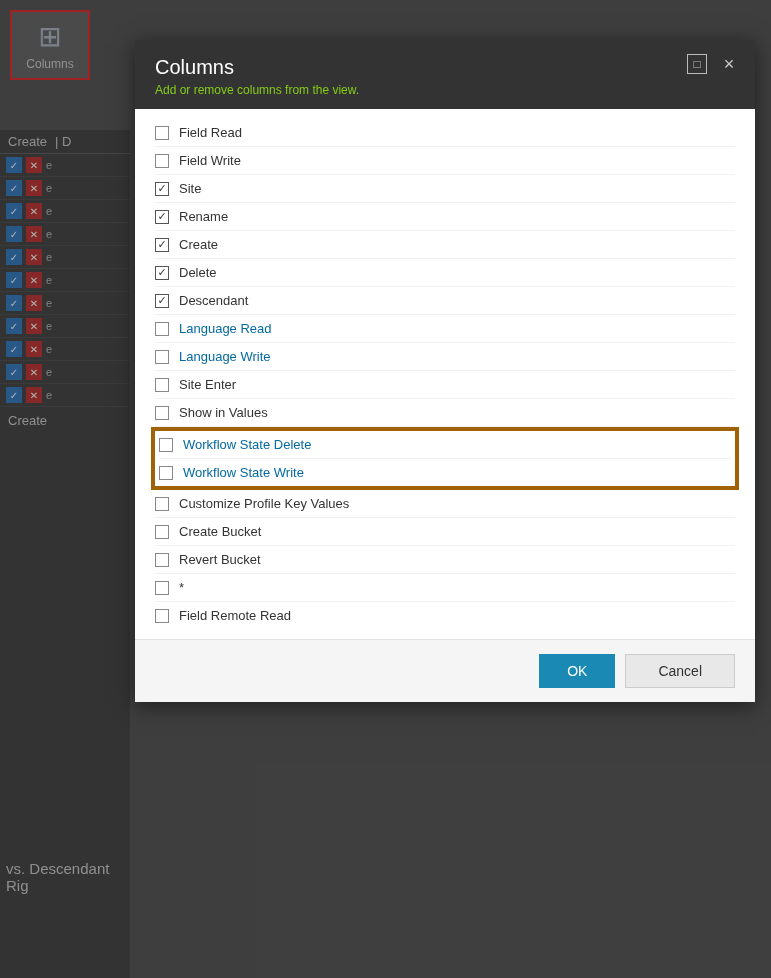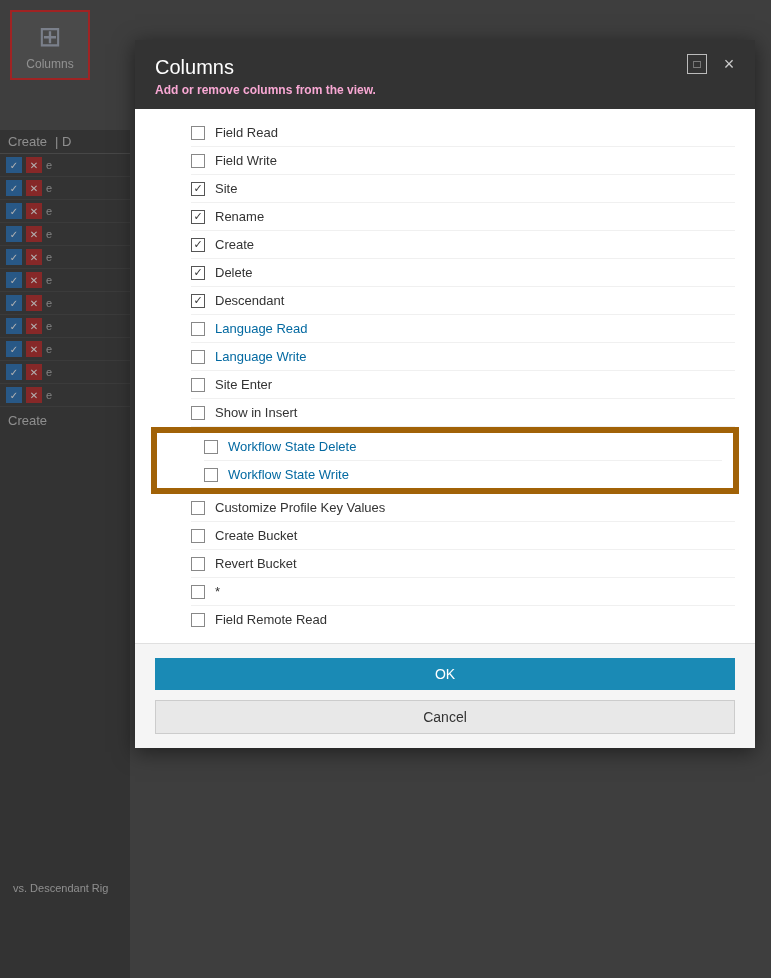--- a/index.html
+++ b/index.html
@@ -111,22 +111,22 @@
       font-size: 13px;
     }
 
     
     .bottom-bar {
       position: absolute;
       bottom: 80px;
       left: 0;
       width: 130px;
       color: #ccc;
-      font-size: 11px;
-      padding: 4px 13px;
+      font-size: 15px;
+      padding: 4px 6px;
     }
 
     
     .modal-overlay {
       position: absolute;
       top: 0; left: 0;
       width: 100%; height: 100%;
       background: rgba(0,0,0,0.3);
     }
 
@@ -152,22 +152,21 @@
       position: relative;
     }
 
     .modal-title {
       font-size: 20px;
       font-weight: 400;
     }
 
     .modal-subtitle {
       font-size: 12px;
-      color: #f9a8d4;
-      font-weight: bold;
+      color: #84cc16;
     }
 
     .modal-header-controls {
       position: absolute;
       top: 14px;
       right: 16px;
       display: flex;
       gap: 12px;
       align-items: center;
     }
@@ -198,21 +197,20 @@
       flex: 1;
       max-height: 720px;
     }
 
     .checkbox-item {
       display: flex;
       align-items: center;
       padding: 6px 0;
       gap: 10px;
       border-bottom: 1px solid #f0f0f0;
-      margin-left: 36px;
     }
 
     .checkbox-item:last-child {
       border-bottom: none;
     }
 
     .cb {
       width: 14px;
       height: 14px;
       border: 1px solid #888;
@@ -239,34 +237,33 @@
       font-size: 13px;
       color: #333;
     }
 
     .cb-label.orange {
       color: #0369a1;
     }
 
     
     .highlight-box {
-      border: 6px solid #a16207;
+      border: 4px solid #a16207;
       margin: 0 -4px;
-      padding: 0 11px;
+      padding: 0 4px;
     }
 
     
     .modal-footer {
       padding: 14px 20px;
       display: flex;
       justify-content: flex-end;
       gap: 10px;
       background: #f5f5f5;
       border-top: 1px solid #e0e0e0;
-      flex-direction: column;
     }
 
     .btn-ok {
       background: #1a8ab5;
       color: #fff;
       border: none;
       padding: 8px 28px;
       font-size: 14px;
       cursor: pointer;
     }
@@ -410,21 +407,21 @@
         <div class="checkbox-item">
           <div class="cb"></div>
           <span class="cb-label orange">Language Write</span>
         </div>
         <div class="checkbox-item">
           <div class="cb"></div>
           <span class="cb-label">Site Enter</span>
         </div>
         <div class="checkbox-item">
           <div class="cb"></div>
-          <span class="cb-label">Show in Insert</span>
+          <span class="cb-label">Show in Values</span>
         </div>
         <div class="highlight-box">
           <div class="checkbox-item">
             <div class="cb"></div>
             <span class="cb-label orange">Workflow State Delete</span>
           </div>
           <div class="checkbox-item">
             <div class="cb"></div>
             <span class="cb-label orange">Workflow State Write</span>
           </div>

